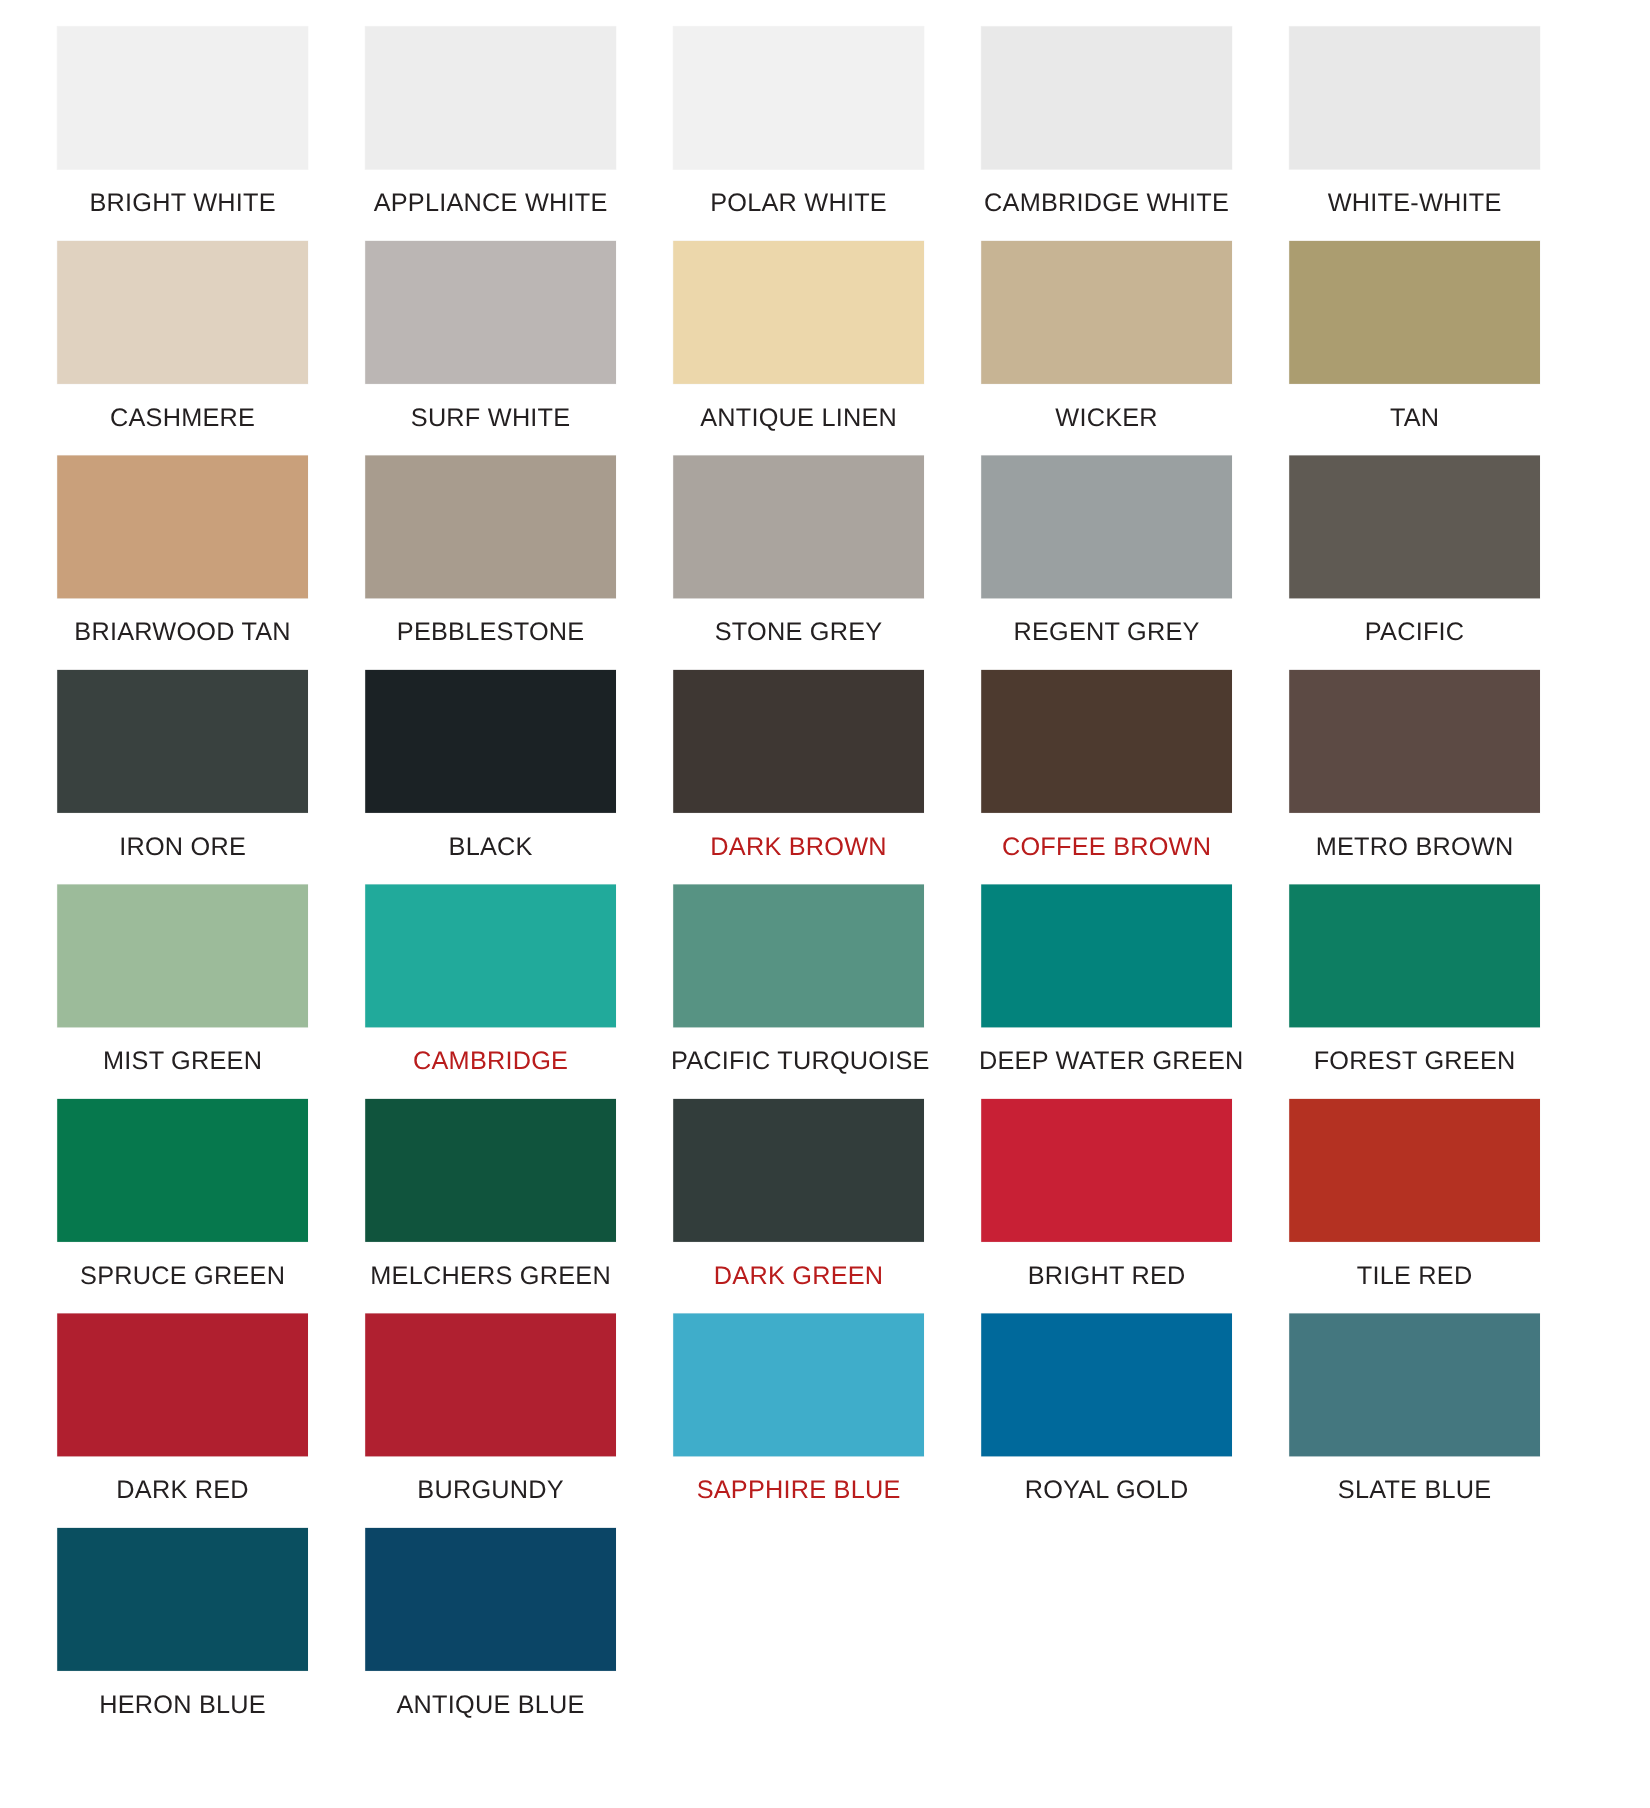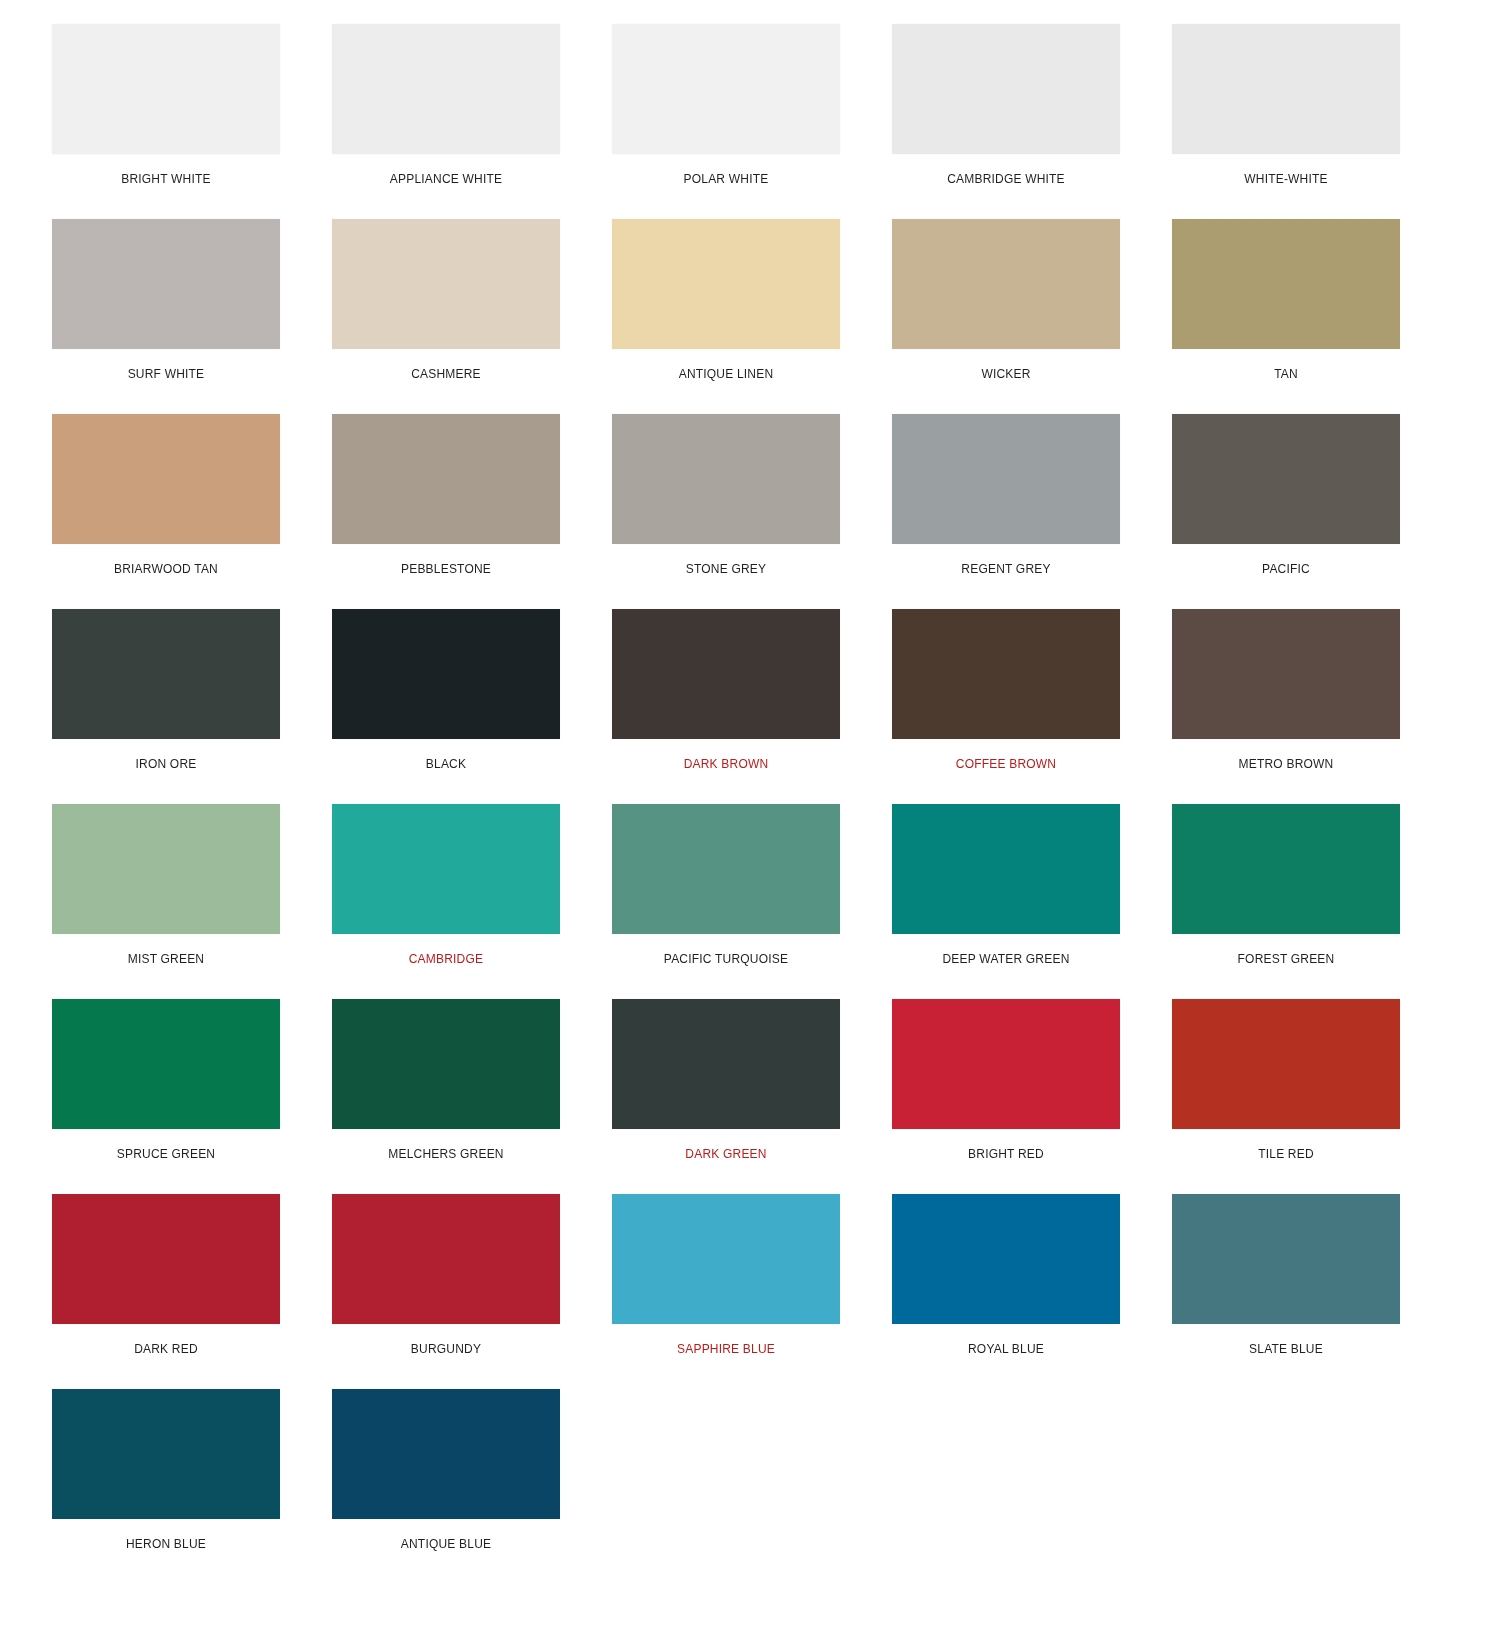--- a/index.html
+++ b/index.html
@@ -31,21 +31,21 @@
   }
   .swatch-chip {
     width: 228px;
     height: 130px;
     margin-left: 2px;
     box-shadow: 0 0 0 0.5px rgba(0,0,0,0.035);
   }
   .swatch-label {
     width: 232px;
     text-align: center;
-    font-size: 12px;
+    font-size: 23px;
     letter-spacing: 0.2px;
     line-height: 1;
     padding-top: 19px;
     color: #231f20;
     white-space: nowrap;
     font-family: "Liberation Sans", sans-serif;
   }
   .swatch-label.muted {
     color: #b91c1c;
   }
@@ -68,28 +68,28 @@
     </div>
     <div class="swatch-cell">
       <div class="swatch-chip" style="background-color: rgb(233, 233, 233);"></div>
       <div class="swatch-label">CAMBRIDGE WHITE</div>
     </div>
     <div class="swatch-cell">
       <div class="swatch-chip" style="background-color: rgb(232, 232, 232);"></div>
       <div class="swatch-label">WHITE-WHITE</div>
     </div>
     <div class="swatch-cell">
+      <div class="swatch-chip" style="background-color: rgb(224, 210, 192);"></div>
+      <div class="swatch-label">CASHMERE</div>
+    </div>
+    <div class="swatch-cell">
       <div class="swatch-chip" style="background-color: rgb(187, 182, 180);"></div>
       <div class="swatch-label">SURF WHITE</div>
     </div>
     <div class="swatch-cell">
-      <div class="swatch-chip" style="background-color: rgb(224, 210, 192);"></div>
-      <div class="swatch-label">CASHMERE</div>
-    </div>
-    <div class="swatch-cell">
       <div class="swatch-chip" style="background-color: rgb(236, 215, 171);"></div>
       <div class="swatch-label">ANTIQUE LINEN</div>
     </div>
     <div class="swatch-cell">
       <div class="swatch-chip" style="background-color: rgb(199, 180, 148);"></div>
       <div class="swatch-label">WICKER</div>
     </div>
     <div class="swatch-cell">
       <div class="swatch-chip" style="background-color: rgb(171, 157, 112);"></div>
       <div class="swatch-label">TAN</div>
@@ -181,21 +181,21 @@
     <div class="swatch-cell">
       <div class="swatch-chip" style="background-color: rgb(176, 32, 48);"></div>
       <div class="swatch-label">BURGUNDY</div>
     </div>
     <div class="swatch-cell">
       <div class="swatch-chip" style="background-color: rgb(63, 173, 202);"></div>
       <div class="swatch-label muted">SAPPHIRE BLUE</div>
     </div>
     <div class="swatch-cell">
       <div class="swatch-chip" style="background-color: rgb(0, 105, 155);"></div>
-      <div class="swatch-label">ROYAL BLUE</div>
+      <div class="swatch-label">ROYAL GOLD</div>
     </div>
     <div class="swatch-cell">
       <div class="swatch-chip" style="background-color: rgb(68, 119, 127);"></div>
       <div class="swatch-label">SLATE BLUE</div>
     </div>
     <div class="swatch-cell">
       <div class="swatch-chip" style="background-color: rgb(10, 79, 96);"></div>
       <div class="swatch-label">HERON BLUE</div>
     </div>
     <div class="swatch-cell">

